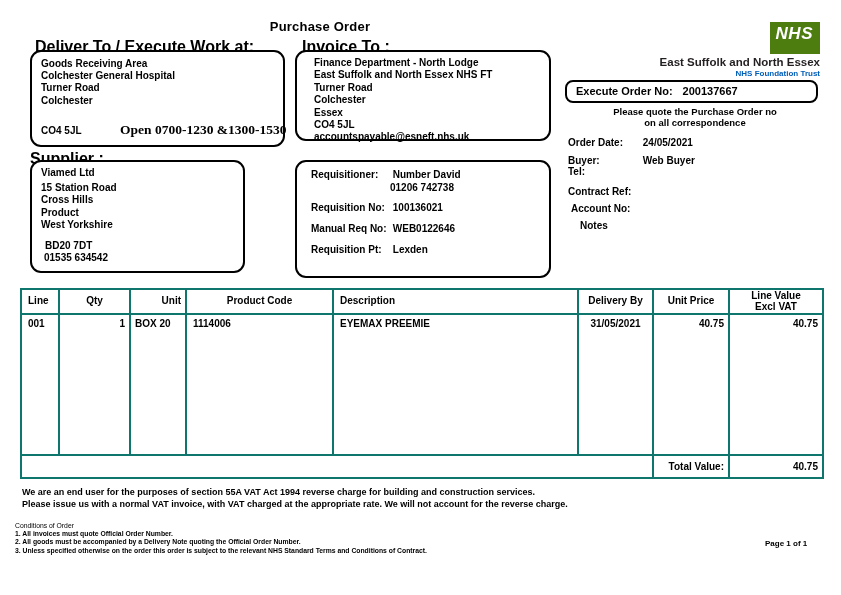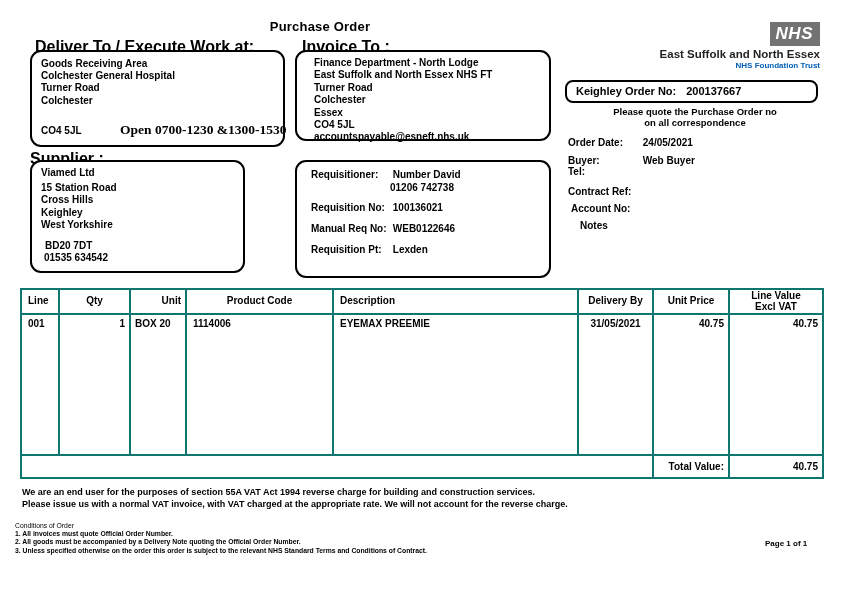--- a/index.html
+++ b/index.html
@@ -29,21 +29,21 @@
   .supplier-box .inner { padding:5px 0 0 9px; }
   .supplier-name { margin-bottom:3px; }
   .supplier-postcode { position:absolute; left:13px; top:78px; font-size:10px; font-weight:bold; }
   .supplier-phone { position:absolute; left:12px; top:90px; font-size:10px; font-weight:bold; }
 
   .req-box { left:295px; top:160px; width:256px; height:118px; }
   .req-row { position:absolute; left:14px; font-size:10px; font-weight:bold; white-space:nowrap; }
   .req-row .lbl { display:inline-block; width:79px; }
 
   .nhs-logo { left:565px; top:22px; width:255px; text-align:right; }
-  .nhs-box { display:inline-block; background:#737373; color:#fff; font-style:italic; font-weight:bold; font-size:17px; line-height:21px; padding:1px 7px 2px 6px; letter-spacing:0.5px; }
+  .nhs-box { display:inline-block; background:#4d7c0f; color:#fff; font-style:italic; font-weight:bold; font-size:17px; line-height:21px; padding:1px 7px 10px 6px; letter-spacing:0.5px; }
   .nhs-trust { font-size:11.5px; font-weight:bold; color:#231f20; margin-top:2px; white-space:nowrap; }
   .nhs-type { font-size:8px; font-weight:bold; color:#005EB8; margin-top:1px; }
 
   .official-box { left:565px; top:80px; width:253px; height:23px; border-radius:8px; padding:3px 0 0 9px; font-size:11px; font-weight:bold; white-space:nowrap; }
   .official-box .num { margin-left:10px; }
 
   .quote-note { left:570px; top:106px; width:250px; text-align:center; font-size:9.5px; font-weight:bold; line-height:11px; }
 
   .hdr-row { position:absolute; font-size:10px; font-weight:bold; white-space:nowrap; }
   .hdr-row .lbl { display:inline-block; width:72px; }
@@ -97,21 +97,21 @@
       <div class="addr-line">accountspayable@esneft.nhs.uk</div>
     </div>
   </div>
 
   <div class="abs sec-label" style="left:30px; top:150px;">Supplier :</div>
   <div class="box supplier-box">
     <div class="inner">
       <div class="addr-line supplier-name">Viamed Ltd</div>
       <div class="addr-line">15 Station Road</div>
       <div class="addr-line">Cross Hills</div>
-      <div class="addr-line">Keighley</div>
+      <div class="addr-line">Product</div>
       <div class="addr-line">West Yorkshire</div>
     </div>
     <div class="supplier-postcode">BD20 7DT</div>
     <div class="supplier-phone">01535 634542</div>
   </div>
 
   <div class="box req-box">
     <div class="req-row" style="top:7px;">
       <span class="lbl">Requisitioner:</span>
       <span>Number David</span>
@@ -133,21 +133,21 @@
     </div>
   </div>
 
   <div class="abs nhs-logo">
     <div class="nhs-box">NHS</div>
     <div class="nhs-trust">East Suffolk and North Essex</div>
     <div class="nhs-type">NHS Foundation Trust</div>
   </div>
 
   <div class="box official-box">
-    <span>Keighley Order No:</span><span class="num">200137667</span>
+    <span>Execute Order No:</span><span class="num">200137667</span>
   </div>
   <div class="abs quote-note">
     <div>Please quote the Purchase Order no</div>
     <div>on all correspondence</div>
   </div>
 
   <div class="hdr-row" style="left:568px; top:137px;">
     <span class="lbl">Order Date:</span>
     <span>24/05/2021</span>
   </div>

